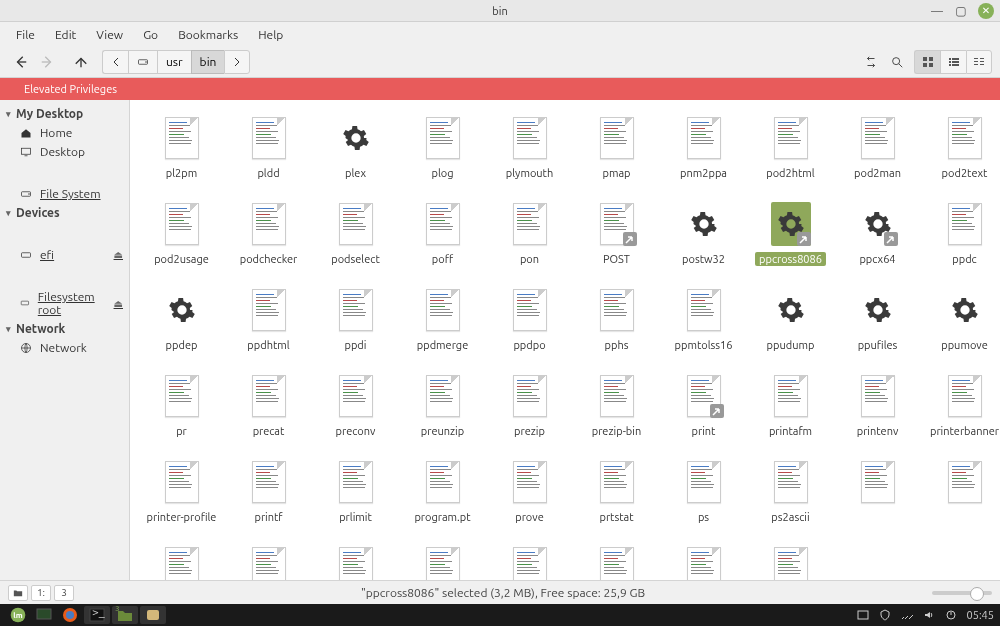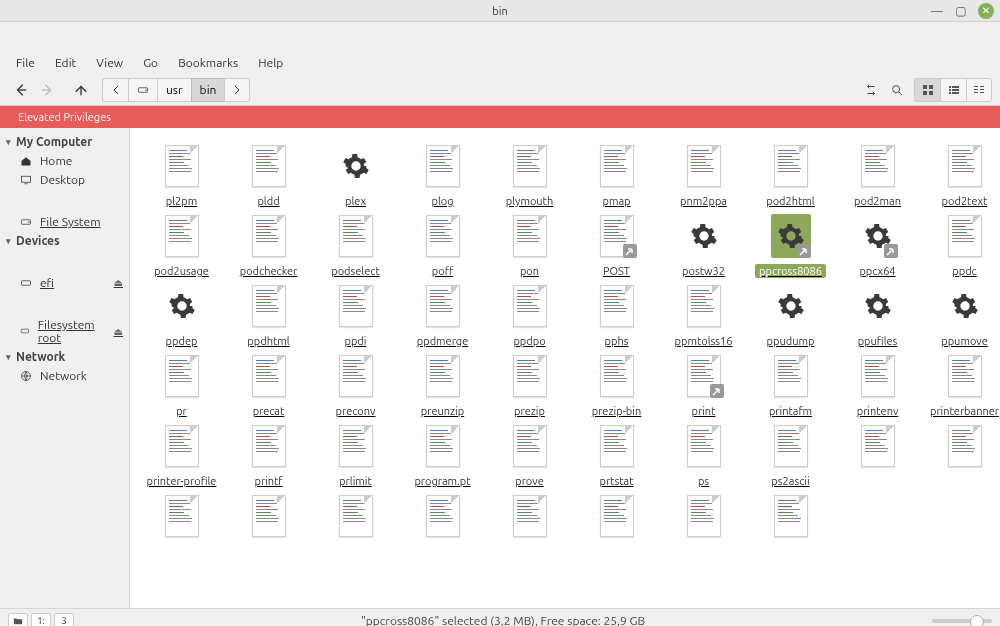--- a/index.html
+++ b/index.html
@@ -2,50 +2,50 @@
 <html><head>
 <meta charset="utf-8">
 <style>
 * { margin: 0; padding: 0; box-sizing: border-box; font-family: "Ubuntu", "Segoe UI", sans-serif; font-size: 12px; }
 html, body { width: 1000px; height: 626px; overflow: hidden; background: #f0f0f0; }
 .titlebar { height: 22px; background: #e8e8e8; display: flex; align-items: center; justify-content: center; position: relative; border-bottom: 1px solid #d0d0d0; }
 .titlebar-title { font-size: 11px; color: #333; }
 .titlebar-controls { position: absolute; right: 6px; display: flex; gap: 10px; align-items: center; }
 .tb-btn { width: 14px; height: 14px; display: flex; align-items: center; justify-content: center; color: #555; cursor: pointer; }
 .tb-close { width: 16px; height: 16px; border-radius: 50%; background: #87b158; color: #fff; font-size: 10px; }
-.menubar { height: 24px; background: #f0f0f0; display: flex; align-items: center; padding: 0 8px; gap: 4px; color: #333; margin-top: 28px; }
+.menubar { height: 24px; background: #f0f0f0; display: flex; align-items: center; padding: 0 8px; gap: 4px; color: #333; }
 .menubar-item { padding: 2px 8px; cursor: pointer; }
 .toolbar { height: 32px; background: #f0f0f0; display: flex; align-items: center; padding: 0 8px; border-bottom: 1px solid #d4d4d4; }
 .tbtn { width: 26px; height: 24px; display: flex; align-items: center; justify-content: center; cursor: pointer; color: #333; border: 1px solid transparent; border-radius: 3px; }
 .tbtn.disabled { color: #bbb; cursor: default; }
 .path-sep { width: 8px; }
 .path-btn { height: 24px; display: flex; align-items: center; justify-content: center; padding: 0 8px; border: 1px solid #ccc; background: #f5f5f5; cursor: pointer; min-width: 26px; }
 .path-btn.home { min-width: 26px; }
 .path-btn.active { background: #d8d8d8; border-color: #bbb; }
 .path-group { display: flex; }
 .path-group .path-btn { border-radius: 0; border-right: none; }
 .path-group .path-btn:first-child { border-top-left-radius: 3px; border-bottom-left-radius: 3px; }
 .path-group .path-btn:last-child { border-top-right-radius: 3px; border-bottom-right-radius: 3px; border-right: 1px solid #ccc; }
 .spacer { flex: 1; }
 .view-btn { width: 26px; height: 24px; display: flex; align-items: center; justify-content: center; cursor: pointer; border: 1px solid #ccc; background: #f5f5f5; }
 .view-btn.active { background: #d8d8d8; }
 .view-group { display: flex; margin-left: 4px; }
 .view-group .view-btn { border-radius: 0; border-right: none; }
 .view-group .view-btn:first-child { border-top-left-radius: 3px; border-bottom-left-radius: 3px; }
 .view-group .view-btn:last-child { border-top-right-radius: 3px; border-bottom-right-radius: 3px; border-right: 1px solid #ccc; }
-.banner { height: 22px; background: #e85b5b; color: #fff; display: flex; align-items: center; padding: 0 18px; font-size: 11px; }
+.banner { height: 22px; background: #e85b5b; color: #fff; display: flex; align-items: center; padding: 0 24px; font-size: 11px; }
 .body-wrap { display: flex; height: 480px; }
 .sidebar { width: 130px; background: #f0f0f0; border-right: 1px solid #d4d4d4; overflow-y: auto; padding-top: 4px; }
 .side-cat { display: flex; align-items: center; padding: 3px 6px; font-weight: bold; color: #444; cursor: pointer; }
 .side-cat .arrow { width: 10px; font-size: 9px; color: #666; }
 .side-item { display: flex; align-items: center; padding: 3px 6px 3px 20px; color: #333; cursor: pointer; gap: 8px; }
 .side-item.underline { text-decoration: underline; margin-top: 23px; }
 .side-item .eject { margin-left: auto; font-size: 10px; color: #666; }
 .main { flex: 1; background: #fff; overflow-y: auto; }
-.file-grid { display: grid; grid-template-columns: repeat(10, 87px); gap: 4px 0; padding: 14px 0 14px 8px; text-decoration: underline; }
+.file-grid { display: grid; grid-template-columns: repeat(10, 87px); gap: 20px 0; padding: 14px 0 14px 8px; }
 .file-item { display: flex; flex-direction: column; align-items: center; gap: 4px; cursor: pointer; }
 .file-icon { width: 40px; height: 48px; position: relative; display: flex; align-items: center; justify-content: center; }
 .doc-page { width: 34px; height: 42px; background: #fff; border: 1px solid #ccc; box-shadow: 0 1px 1px rgba(0,0,0,.1); position: relative; overflow: hidden; padding: 4px 3px; }
 .doc-page::before { content: ""; position: absolute; top: 0; right: 0; width: 8px; height: 8px; background: linear-gradient(135deg, #ccc 50%, #fff 50%); }
 .doc-lines span { display: block; height: 1px; margin-bottom: 2px; }
 .l1 { background: #4a7cc4; width: 70%; }
 .l2 { background: #888; width: 90%; }
 .l3 { background: #b84a4a; width: 55%; }
 .l4 { background: #888; width: 85%; }
 .l5 { background: #4a924a; width: 60%; }
@@ -180,21 +180,21 @@
     </div>
   </div>
 </div>
 
 <div class="banner">Elevated Privileges</div>
 
 <div class="body-wrap">
   <div class="sidebar">
     <div class="side-cat">
         <span class="arrow">▾</span>
-        <span>My Computer</span>
+        <span>My Desktop</span>
       </div>
     <div class="side-item">
       <svg width="12" height="12" viewBox="0 0 16 16">
           <path d="M2 8l6-5 6 5v6H2z" fill="#333"></path>
         </svg>
       <span>Home</span>
     </div>
     <div class="side-item">
       <svg width="12" height="12" viewBox="0 0 16 16">
           <rect x="2" y="3" width="12" height="8" fill="none" stroke="#333"></rect>

